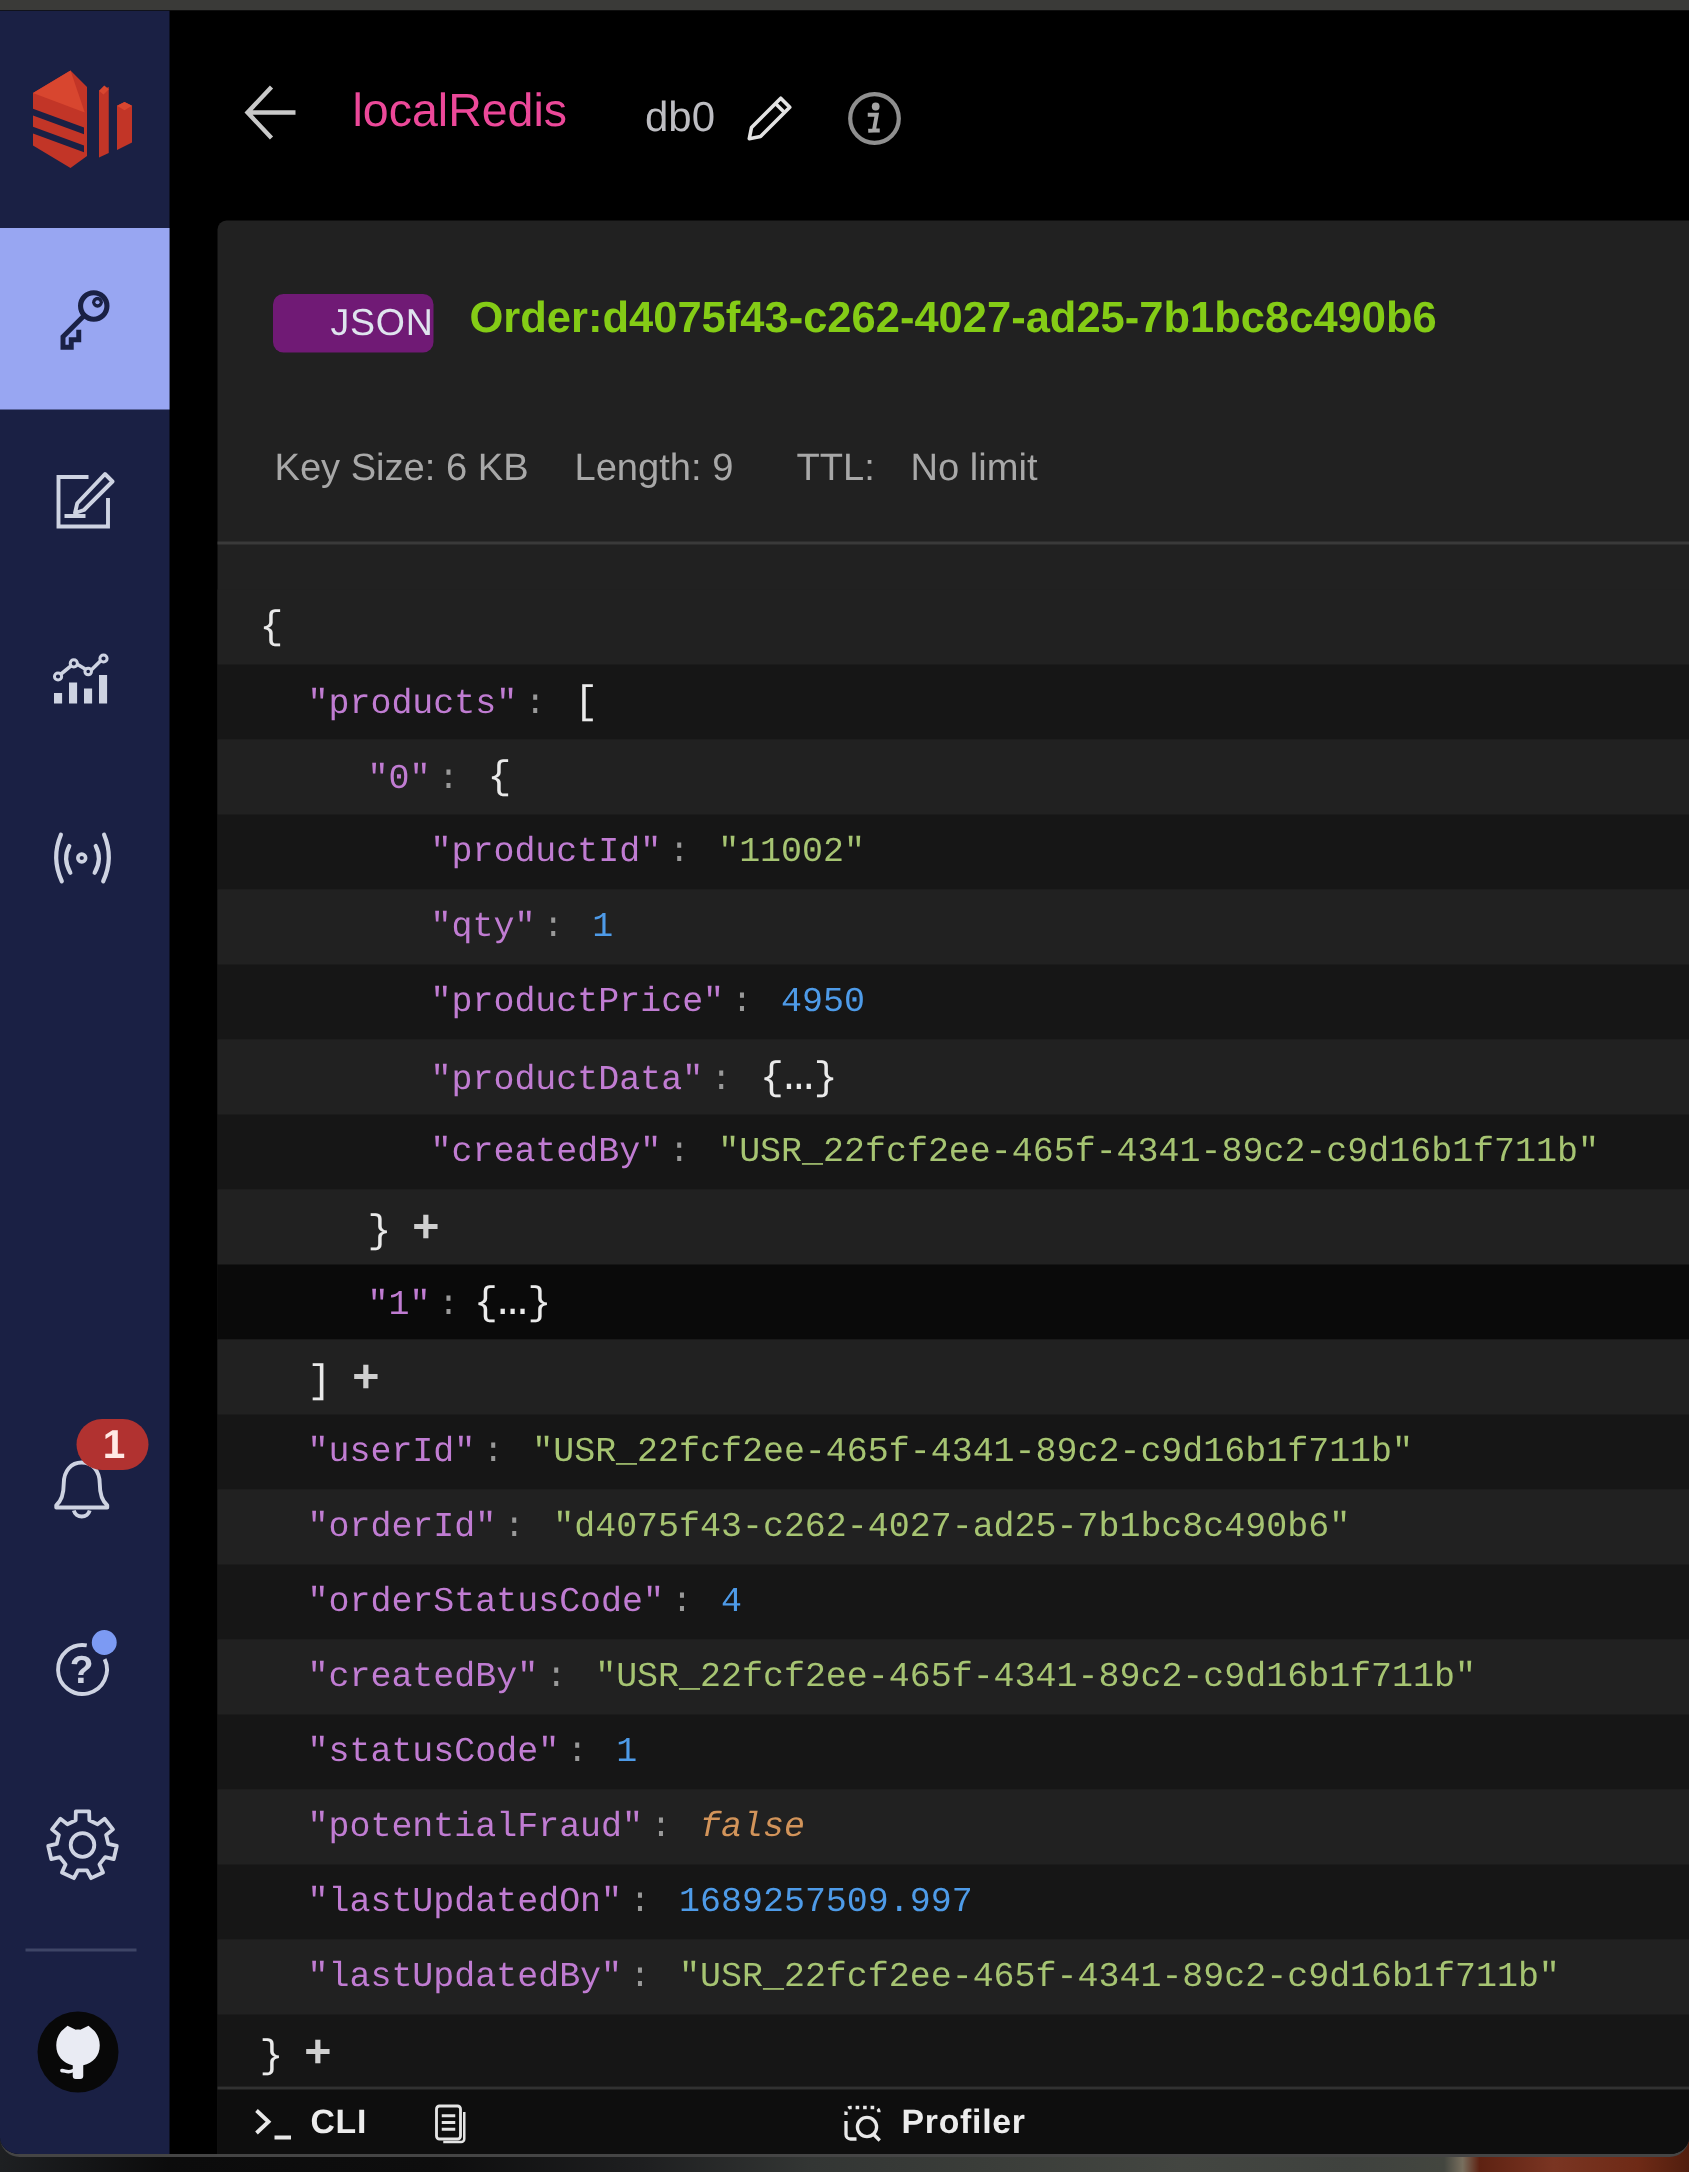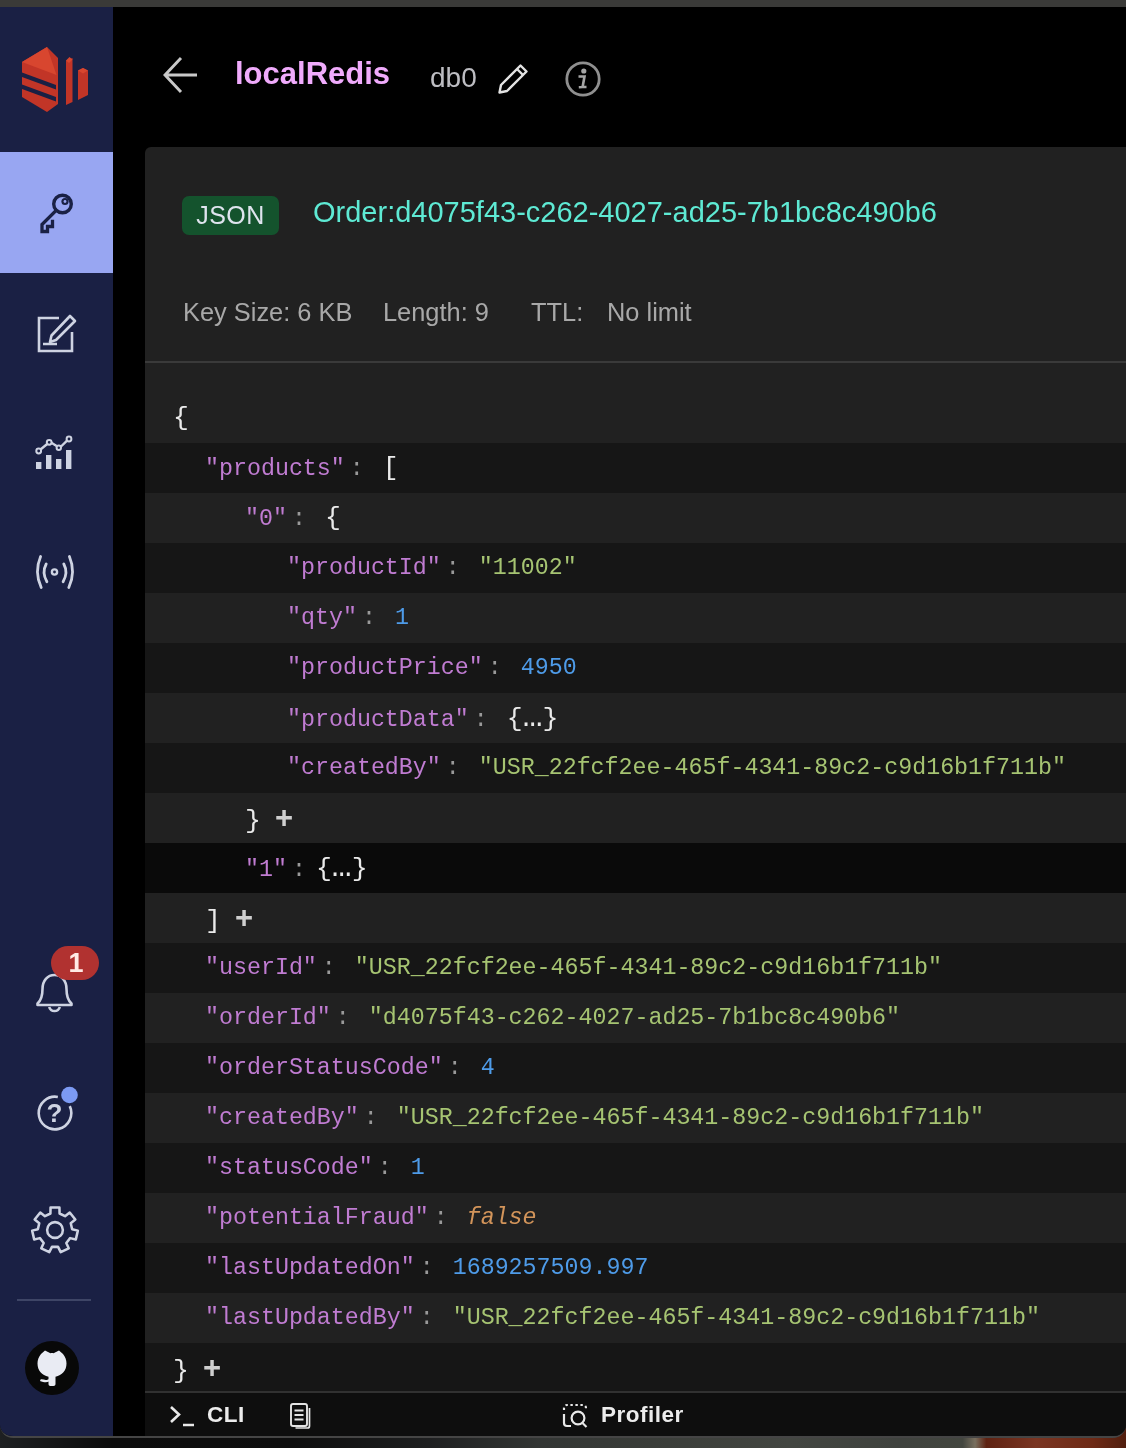--- a/index.html
+++ b/index.html
@@ -10,33 +10,33 @@
     background:linear-gradient(90deg,#1e2022 0%,#0c0c0c 10%,#0e0e0e 26%,#1e1f20 38%,#333634 48%,#3a3d39 58%,#434641 70%,#3f423e 80%,#43463f 85.5%,#786f5e 86.6%,#5e2212 87.6%,#7a3522 92%,#6e2a16 97%,#511e0e 100%); }
   #menustrip { position:absolute; left:0; top:0; width:1126px; height:7px; background:#3a3a38; }
   #win { position:absolute; left:0; top:7px; width:1126px; height:1431px; background:#000;
     border-radius:0 0 13px 13px; overflow:hidden; border-bottom:2px solid #454545; box-sizing:border-box; }
   #side { position:absolute; left:0; top:0; width:113px; height:1429px; background:#1a2044; }
   #side svg { position:absolute; }
   #selblock { position:absolute; left:0; top:145px; width:113px; height:121px; background:#98a6f2; }
   
   #backarrow { position:absolute; left:158px; top:46px; }
   #hname { position:absolute; left:235px; top:46px; height:42px; line-height:42px;
-    color:#f0abfc; font-size:31px; font-weight:700; letter-spacing:0px; }
+    color:#ec4899; font-size:31px; font-weight:400; letter-spacing:0px; }
   #hdb { position:absolute; left:430px; top:51px; height:40px; line-height:40px;
     color:#bdbdc2; font-size:28px; }
   #hpencil { position:absolute; left:495px; top:54px; }
   #hinfo { position:absolute; left:564px; top:53px; }
   
   #panel { position:absolute; left:145px; top:140px; width:981px; height:1291px;
     background:#212121; border-radius:6px 0 0 0; }
-  #badge { position:absolute; left:37px; top:49px; width:97px; height:39px;
-    background:#14532d; border-radius:7px; color:#dfe4ee; font-size:25px;
-    text-align:center; line-height:39px; letter-spacing:0.5px; }
+  #badge { position:absolute; left:37px; top:49px; width:107px; height:39px;
+    background:#701a75; border-radius:7px; color:#dfe4ee; font-size:25px;
+    text-align:right; line-height:39px; letter-spacing:0.5px; }
   #keytitle { position:absolute; left:168px; top:45px; height:41px; line-height:41px;
-    color:#5eead4; font-size:29px; font-weight:400; letter-spacing:0px; }
+    color:#84cc16; font-size:29px; font-weight:700; letter-spacing:0px; }
   .meta { position:absolute; top:149px; height:32px; line-height:32px;
     color:#a8a8a8; font-size:25.4px; white-space:pre; }
   #sep { position:absolute; left:0px; top:214px; width:981px; height:2px; background:#3a3a3a; }
   #rows { position:absolute; left:0; top:246px; width:981px;
     font-family:"Liberation Mono", monospace; font-size:23.3px; }
   .row { height:50px; line-height:50px; white-space:pre; }
   .odd { background:#212121; }
   .even { background:#161616; }
   .sel1 { background:#0a0a0a !important; }
   .L0 { padding-left:28px; } .L1 { padding-left:60px; } .L2 { padding-left:100px; } .L3 { padding-left:142px; }

